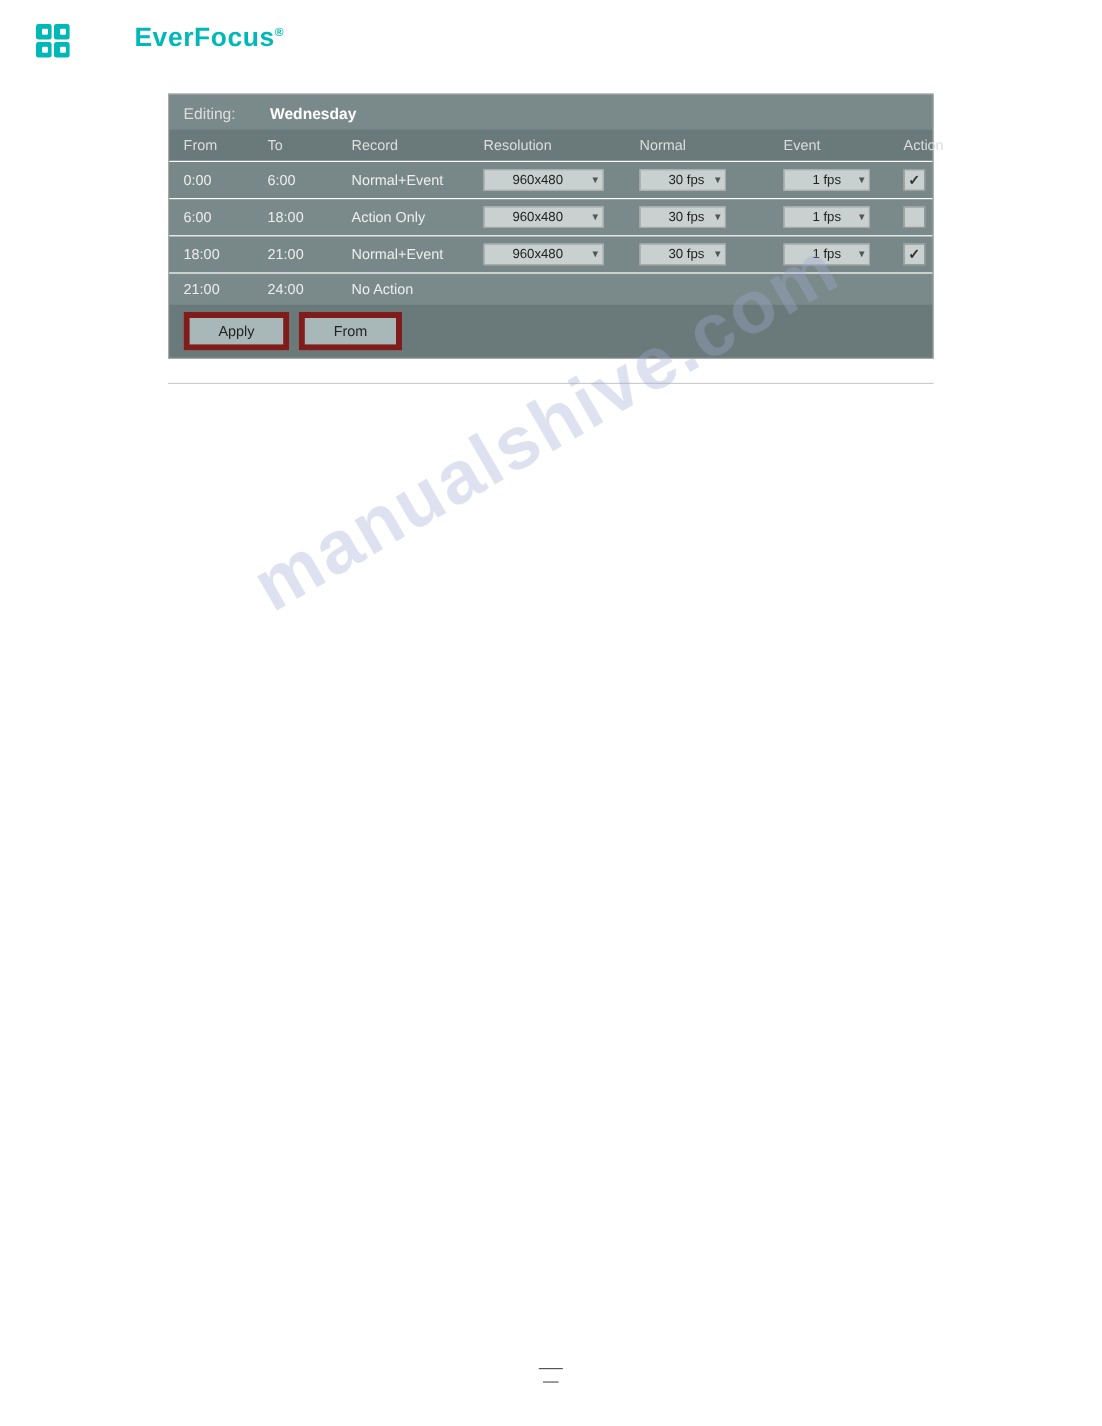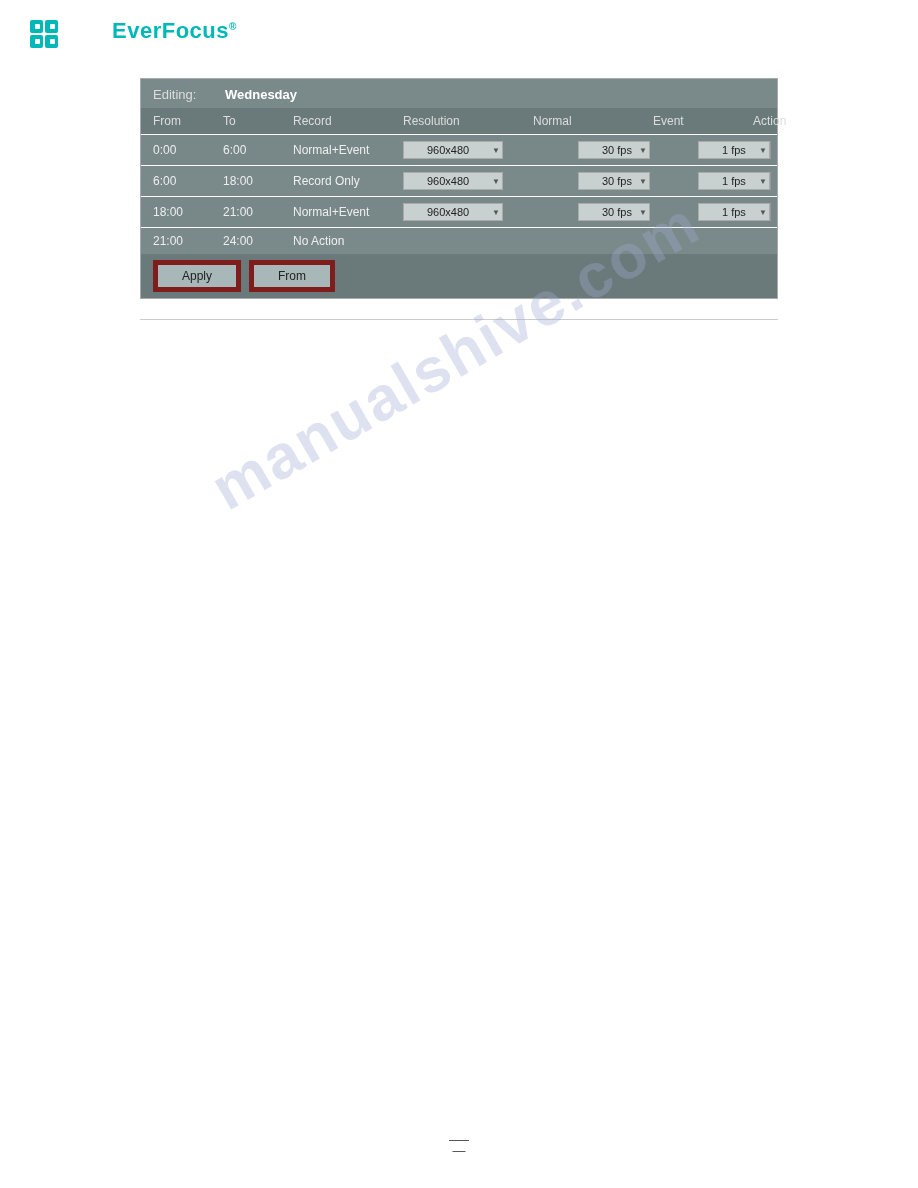--- a/index.html
+++ b/index.html
@@ -133,21 +133,20 @@
       top: 50%;
       transform: translateY(-50%);
       pointer-events: none;
     }
     .dropdown-wrapper select {
       padding-right: 16px;
       padding-left: 23px;
     }
     .dropdown-fps {
       width: 72px;
-      margin-left: 45px;
     }
 
     
     .checkbox-cell {
       display: flex;
       align-items: center;
       justify-content: flex-start;
     }
     .checkbox-custom {
       width: 18px;
@@ -297,21 +296,21 @@
         </div>
       </div>
       <div class="cell checkbox-cell">
         <div class="checkbox-custom checked"></div>
       </div>
     </div>
 
     <div class="table-row">
       <div class="cell">6:00</div>
       <div class="cell">18:00</div>
-      <div class="cell">Record Only</div>
+      <div class="cell">Action Only</div>
       <div class="cell dropdown-cell">
         <div class="dropdown-wrapper">
           <select class="dropdown">
             <option>960x480</option>
             <option>640x480</option>
             <option>320x240</option>
           </select>
         </div>
       </div>
       <div class="cell dropdown-cell">

